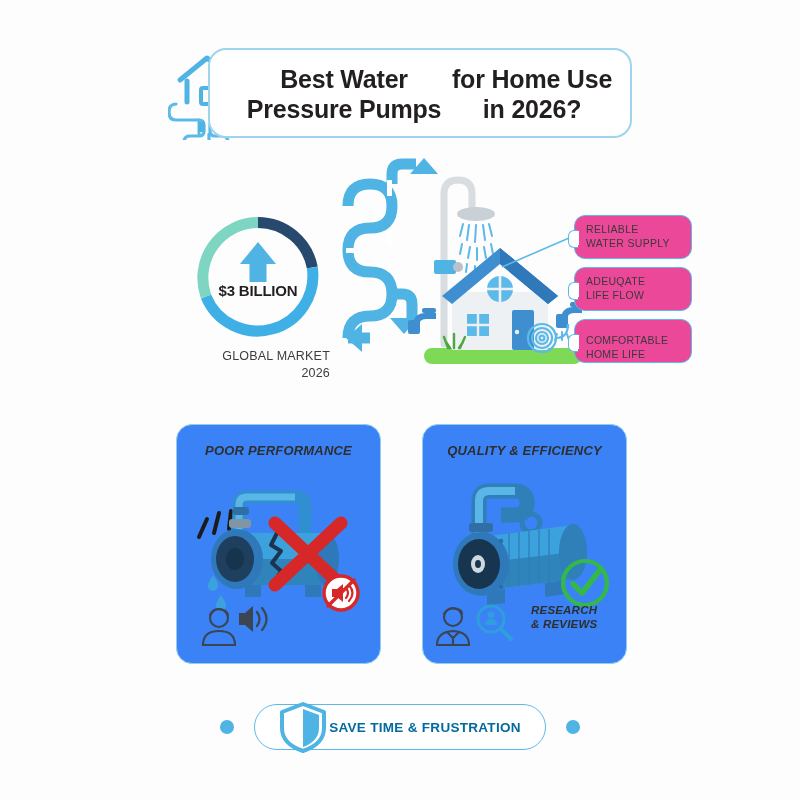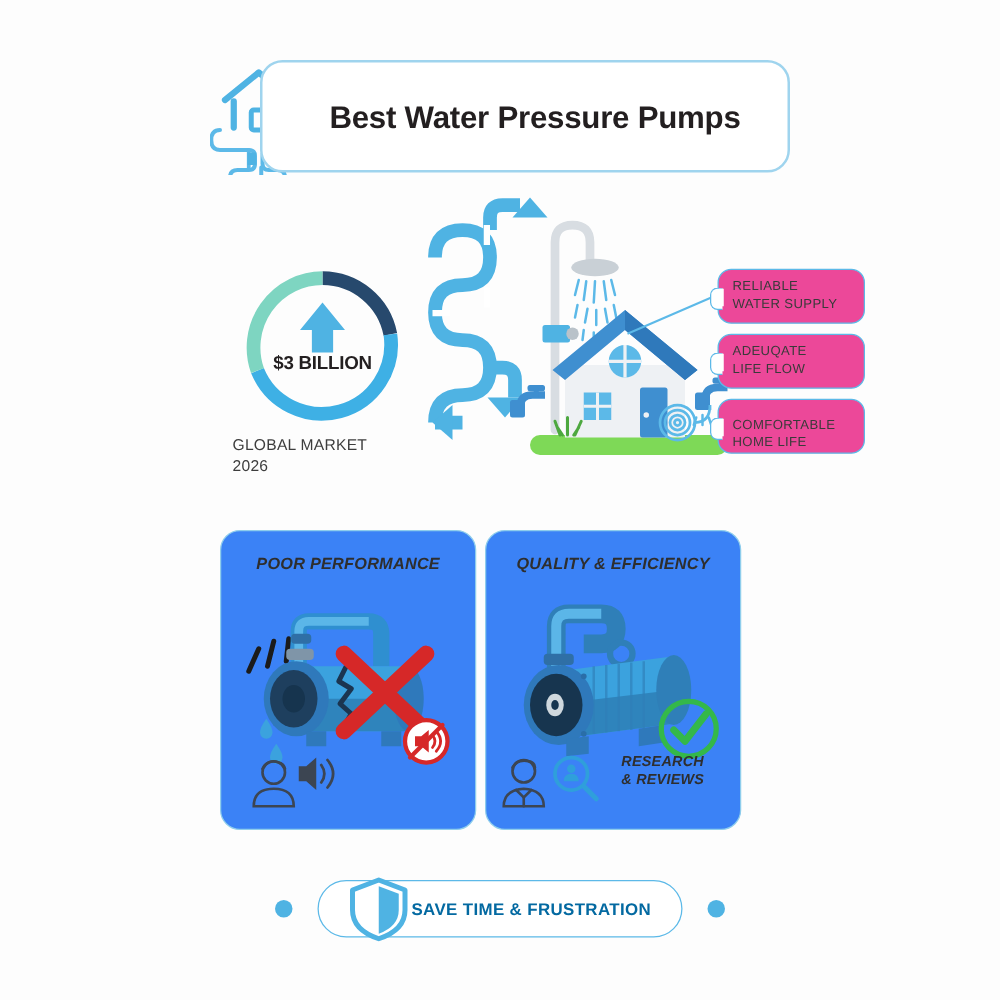--- a/index.html
+++ b/index.html
@@ -29,21 +29,21 @@
   .logo-mark{position:absolute;left:0;top:2px;width:78px;height:90px;}
 
   
   .donut-wrap{position:absolute;left:186px;top:214px;width:144px;height:168px;}
   .donut{position:absolute;left:8px;top:0;width:128px;height:128px;}
   .donut-value{
     position:absolute;left:8px;top:68px;width:128px;text-align:center;
     font-size:15px;font-weight:bold;color:#231f20;letter-spacing:-0.2px;
   }
   .donut-caption{
-    position:absolute;left:0;top:134px;width:144px;text-align:left;
+    position:absolute;left:0;top:134px;width:144px;text-align:right;
     font-size:12.5px;line-height:1.35;color:#3d3d3d;letter-spacing:0.2px;
   }
 
   
   .scene{position:absolute;left:336px;top:152px;width:268px;height:226px;}
 
   
   .callout{
     position:absolute;left:574px;width:118px;height:44px;
     border:1.6px solid #5cb9e8;border-radius:11px;background:#ec4899;
@@ -70,21 +70,21 @@
   .leader{position:absolute;left:500px;top:215px;width:80px;height:60px;}
 
   
   .card{
     position:absolute;top:424px;width:205px;height:240px;
     border:1.7px solid #8ecdec;border-radius:16px;background:#3b82f6;
     box-sizing:border-box;
     font-style:italic;
   }
   #card-poor{left:176px;}
-  #card-quality{left:388px;}
+  #card-quality{left:422px;}
   .card-title{
     position:absolute;left:0;top:18px;width:100%;text-align:center;
     font-size:13px;font-weight:bold;color:#2e2e2e;letter-spacing:0.2px;
   }
   .card-art{position:absolute;left:0;top:42px;width:100%;height:150px;}
   .card-foot{position:absolute;left:0;bottom:10px;width:100%;height:52px;}
   .foot-text{
     position:absolute;font-size:11.5px;font-weight:bold;line-height:1.25;
     color:#2e2e2e;letter-spacing:0.2px;
   }
@@ -122,20 +122,21 @@
           <path d="M8 54 q-7 0 -7 8 q0 8 7 8 h23 q5 0 5 5 v6 q0 5 -5 5 h-9 q-6 0 -6 6 q0 6 6 6 h13 q6 0 6 -6 v-8"></path>
           <path d="M70 54 q7 0 7 8 q0 8 -7 8 h-23 q-5 0 -5 5 v6 q0 5 5 5 h7 q6 0 6 6 q0 6 -6 6 h-14"></path>
           <path d="M31 70 v14" stroke-width="3"></path>
         </g>
         <rect x="30" y="72" width="7" height="10" fill="#4fb3e3"></rect>
       </svg>
     </div>
     <div class="header-box"></div>
     <div class="header-title">
       <span>Best Water Pressure Pumps</span>
+      <span>for Home Use in 2026?</span>
     </div>
   </div>
 
   <div class="donut-wrap">
     <div class="donut">
       <svg viewBox="0 0 128 128" width="128" height="128">
         <g fill="none" stroke-width="11">
 
           <path d="M64 8.5 A55.5 55.5 0 0 1 118.3 53.5" stroke="#27496d"></path>
 

